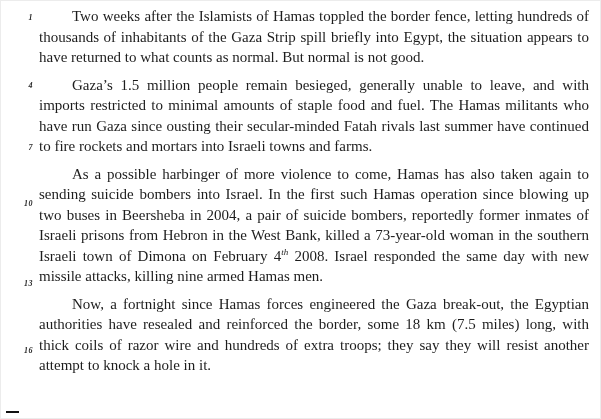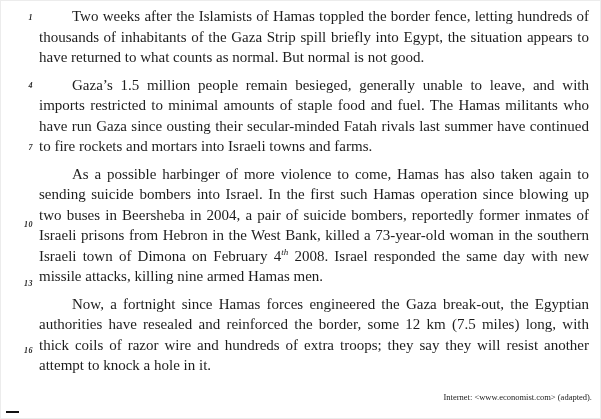--- a/index.html
+++ b/index.html
@@ -44,21 +44,21 @@
     text-align: right;
     font-size: 8px;
     font-style: italic;
     font-weight: bold;
     color: #2a2a2a;
     letter-spacing: 0.5px;
   }
   .ln-0 { top: 12px; }
   .ln-1 { top: 80px; }
   .ln-2 { top: 142px; }
-  .ln-3 { top: 219px; }
+  .ln-3 { top: 198px; }
   .ln-4 { top: 278px; }
   .ln-5 { top: 345px; }
   .footer-source {
     position: absolute;
     right: 8px;
     top: 391px;
     font-size: 8.5px;
     color: #222222;
   }
   .footnote-rule {
@@ -79,20 +79,19 @@
   <span class="line-no ln-1">4</span>
   <span class="line-no ln-2">7</span>
   <span class="line-no ln-3">10</span>
   <span class="line-no ln-4">13</span>
   <span class="line-no ln-5">16</span>
 
   <div class="text-block">
     <p>Two weeks after the Islamists of Hamas toppled the border fence, letting hundreds of thousands of inhabitants of the Gaza Strip spill briefly into Egypt, the situation appears to have returned to what counts as normal. But normal is not good.</p>
     <p>Gaza’s 1.5 million people remain besieged, generally unable to leave, and with imports restricted to minimal amounts of staple food and fuel. The Hamas militants who have run Gaza since ousting their secular-minded Fatah rivals last summer have continued to fire rockets and mortars into Israeli towns and farms.</p>
     <p><span>As a possible harbinger of more violence to come, Hamas has also taken again to sending suicide bombers into Israel. In the first such Hamas operation since blowing up two buses in Beersheba in 2004, a pair of suicide bombers, reportedly former inmates of Israeli prisons from Hebron in the West Bank, killed a 73-year-old woman in the southern Israeli town of Dimona on February 4</span><span class="sup">th</span><span> 2008. Israel responded the same day with new missile attacks, killing nine armed Hamas men.</span></p>
-    <p>Now, a fortnight since Hamas forces engineered the Gaza break-out, the Egyptian authorities have resealed and reinforced the border, some 12 km (7.5 miles) long, with thick coils of razor wire and hundreds of extra troops; they say they will resist another attempt to knock a hole in it.</p>
+    <p>Now, a fortnight since Hamas forces engineered the Gaza break-out, the Egyptian authorities have resealed and reinforced the border, some 18 km (7.5 miles) long, with thick coils of razor wire and hundreds of extra troops; they say they will resist another attempt to knock a hole in it.</p>
   </div>
 
-  <div class="footer-source">Internet: &lt;www.economist.com&gt; (adapted).</div>
 
   <div class="footnote-rule"></div>
 
 </div>
 
 </body></html>

